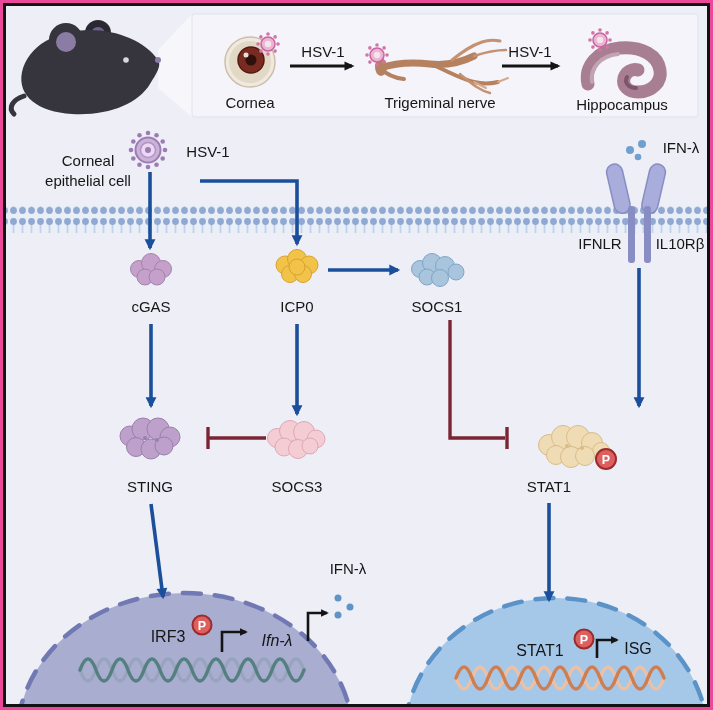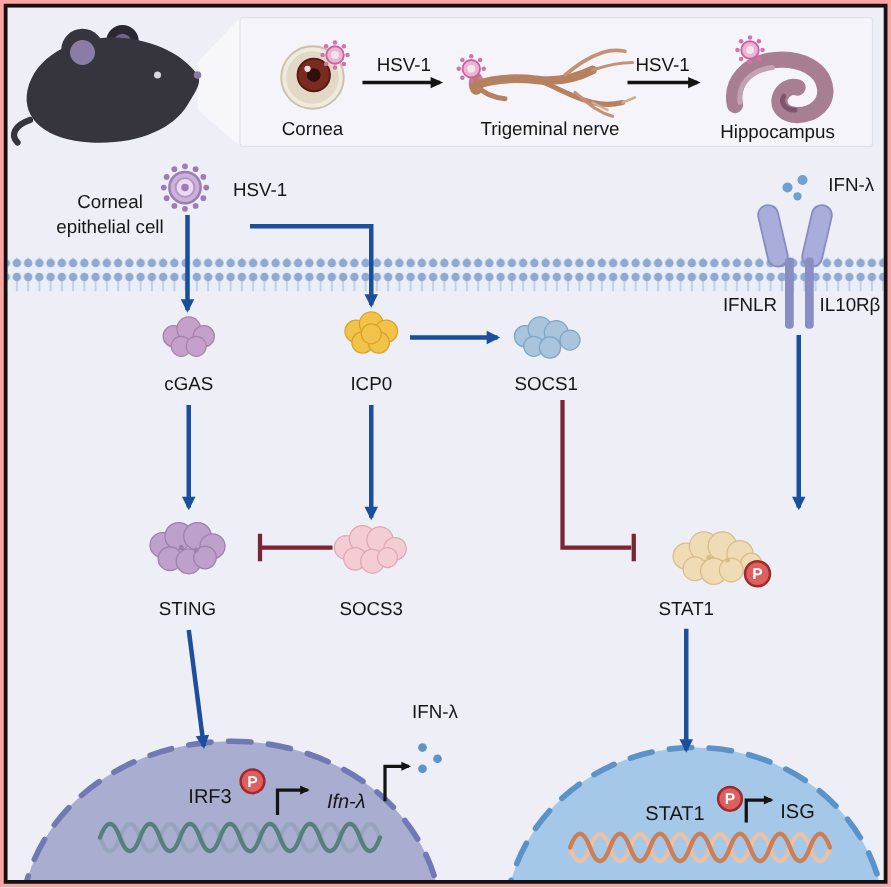--- a/index.html
+++ b/index.html
@@ -1,16 +1,16 @@
 <!DOCTYPE html>
 <html><head>
 <meta charset="utf-8">
 <style>
   html,body{margin:0;padding:0;background:#ffffff;}
-  .figure{position:relative;width:713px;height:710px;background:#fca5a5;}
+  .figure{position:relative;width:713px;height:710px;background:#ec4899;}
   svg{display:block;}
   text{font-family:"Liberation Sans",sans-serif;fill:#161616;}
   .t15{font-size:15px;}
   .t16{font-size:16px;}
   .it{font-style:italic;}
   .badge-p{font-size:12.5px;font-weight:bold;fill:#ffffff;}
 </style>
 </head>
 <body>
 

